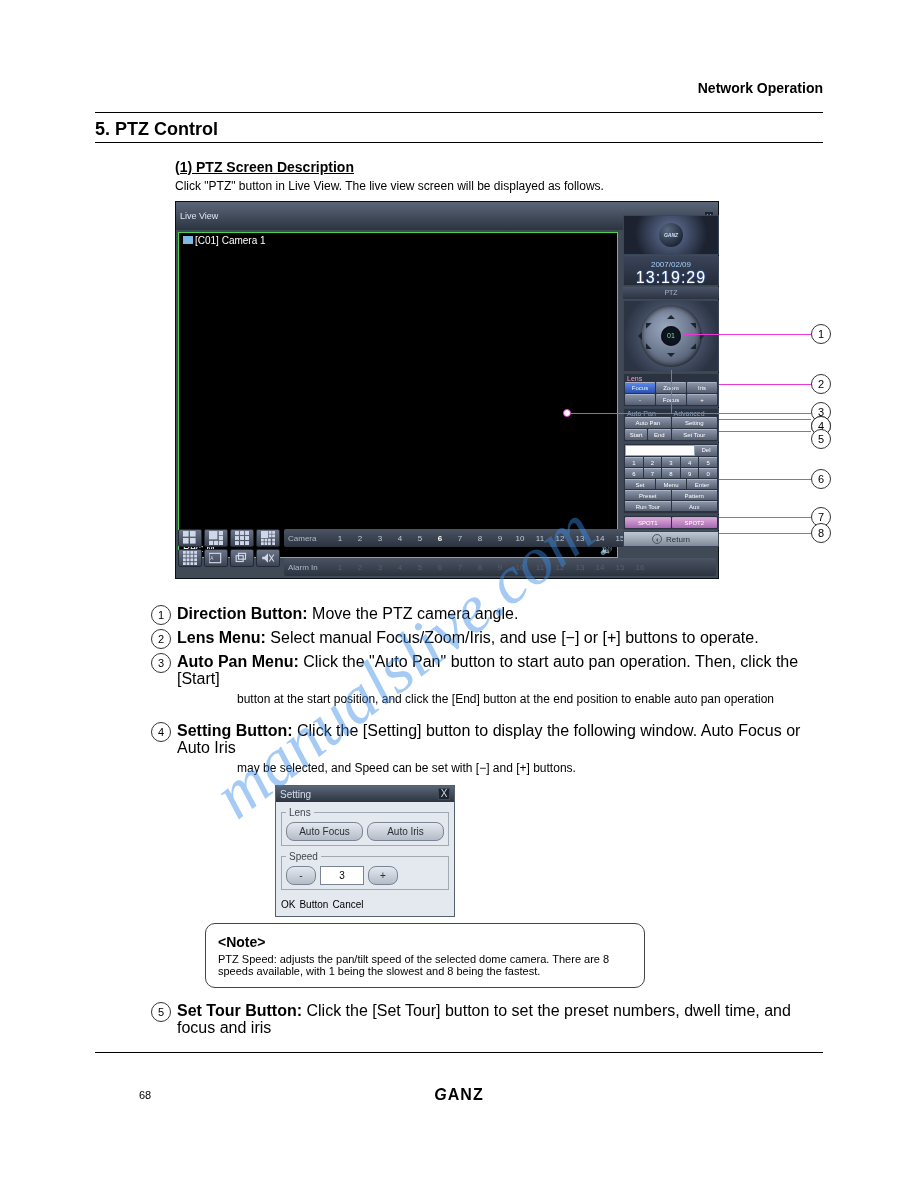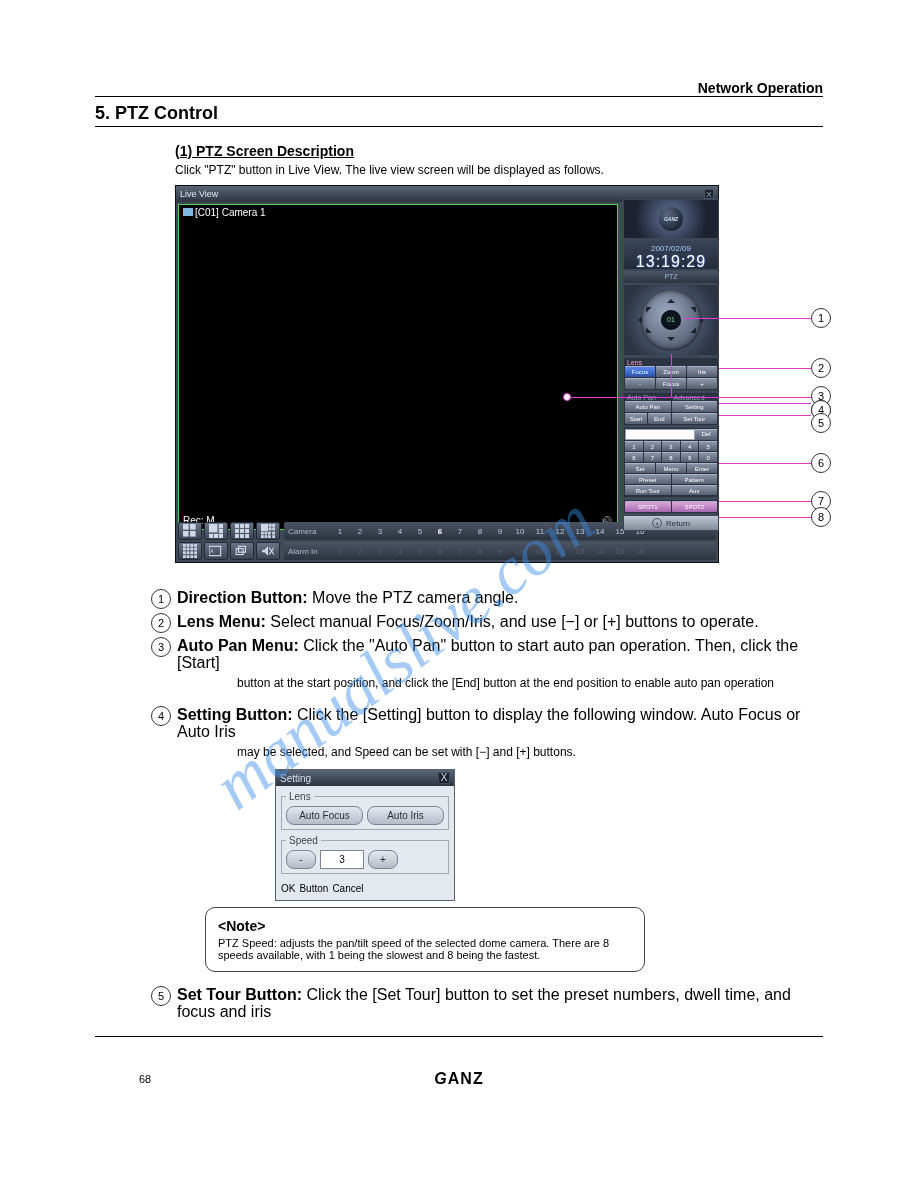--- a/index.html
+++ b/index.html
@@ -1,39 +1,39 @@
 <!DOCTYPE html>
 <html><head>
 <meta charset="utf-8">
 <style>
   * { box-sizing: border-box; margin: 0; padding: 0; }
   body { font-family: Arial, Helvetica, sans-serif; font-size: 12px; background: #fff; width: 918px; position: relative; }
   .page { padding: 80px 95px 40px 95px; }
   hr.rule { border: none; border-top: 1.5px solid #000; margin: 0; }
   hr.thin { border: none; border-top: 1px solid #000; margin: 0; }
-  .hdr-right { text-align: right; font-size: 14px; font-weight: bold; margin-bottom: 0; }
+  .hdr-right { text-align: right; font-size: 14px; font-weight: bold; margin-bottom: 16px; }
   .sec-title { font-size: 18px; font-weight: bold; margin: 6px 0 2px 0; }
   .sec-sub { font-size: 14px; font-weight: bold; margin: 16px 0 4px 80px; text-decoration: underline; }
   .sec-desc { font-size: 12px; margin: 2px 0 8px 80px; }
   .screenshot-wrap { position: relative; width: 720px; height: 390px; margin: 0 0 0 80px; }
 
   
   .lv { position: absolute; left: 0; top: 0; width: 544px; height: 378px; background: #404a57; border: 1px solid #0a0d12; font-size: 9px; color: #dfe6f0; }
-  .lv-titlebar { height: 16px; background: linear-gradient(#5a6678,#2c3440); display: flex; align-items: center; padding: 0 4px; justify-content: space-between; }
+  .lv-titlebar { height: 28px; background: linear-gradient(#5a6678,#2c3440); display: flex; align-items: center; padding: 0 4px; justify-content: space-between; }
   .lv-titlebar .close { width:10px; height:10px; background:#1e242e; color:#9fb2cc; text-align:center; line-height:9px; font-size:8px; border:1px solid #4a5668; }
   .lv-video { margin: 2px 2px 0 2px; width: 440px; height: 326px; background: #000; border: 1px solid #4bd44b; position: relative; }
   .lv-video .camlabel { position:absolute; top:2px; left:4px; color:#fff; font-size:10px; }
   .lv-video .camlabel .icon { display:inline-block; width:10px; height:8px; background:#7fb8e0; margin-right:2px; }
   .lv-video .rec { position:absolute; bottom:3px; left:4px; color:#fff; font-size:10px; }
   .lv-video .spk { position:absolute; bottom:2px; right:4px; color:#f0a030; font-size:10px; }
   .lv-btmrow { display:flex; margin:3px 2px 0 2px; position:absolute; bottom:2px; left:0; right:0;}
   .grid-btns { display:grid; grid-template-columns: repeat(4, 24px); grid-template-rows: repeat(2, 18px); gap:2px; }
   .grid-btns .gb { background: linear-gradient(#6a7486,#3c4454); border:1px solid #232a36; border-radius:2px; display:flex; align-items:center; justify-content:center; }
   .gb svg { width:14px; height:14px; }
-  .numrow { flex:1; margin-left:4px; display:flex; flex-direction:column; gap:2px; }
+  .numrow { flex:1; margin-left:4px; display:flex; flex-direction:column; gap:11px; }
   .numline { display:flex; align-items:center; height:18px; background: linear-gradient(#4b5463,#2c3340); border-radius:2px; padding:0 4px; }
   .numline .lbl { color:#aeb9cc; font-size:8px; width:42px; }
   .numline .n { width:20px; text-align:center; color:#bcc8db; font-size:8px; }
   .numline .n.active { color:#fff; font-weight:bold; }
   .numline.off .n { color:#565f6f; }
 
   
   .rp { position:absolute; left: 448px; top:0; width:96px; height:360px; display:flex; flex-direction:column; gap:1px; }
   .logo { height:40px; background: radial-gradient(circle at 50% 45%, #6678a0 0%, #1c2230 70%); border:1px solid #3b4558; display:flex; align-items:center; justify-content:center; }
   .logo .ball { width:24px; height:24px; border-radius:50%; background: radial-gradient(circle at 35% 30%, #5a6880, #08101c); display:flex; align-items:center; justify-content:center; color:#cfe0f8; font-size:5px; font-style:italic; font-weight:bold;}

